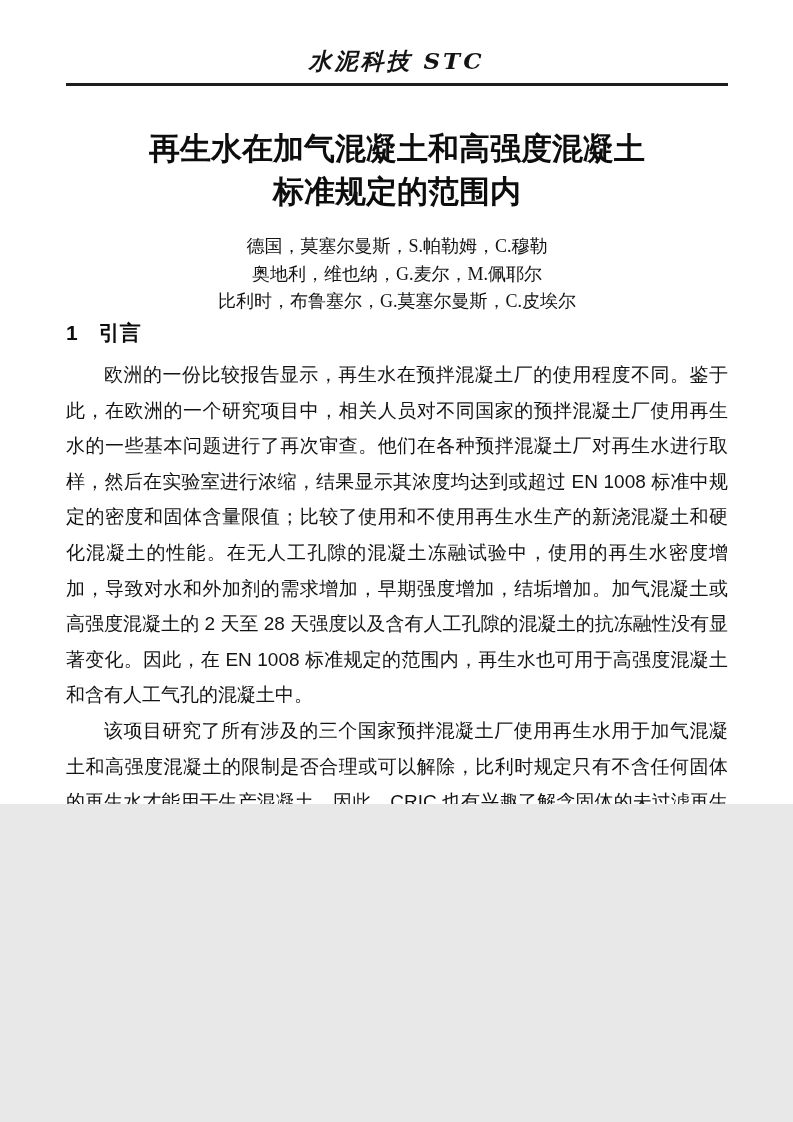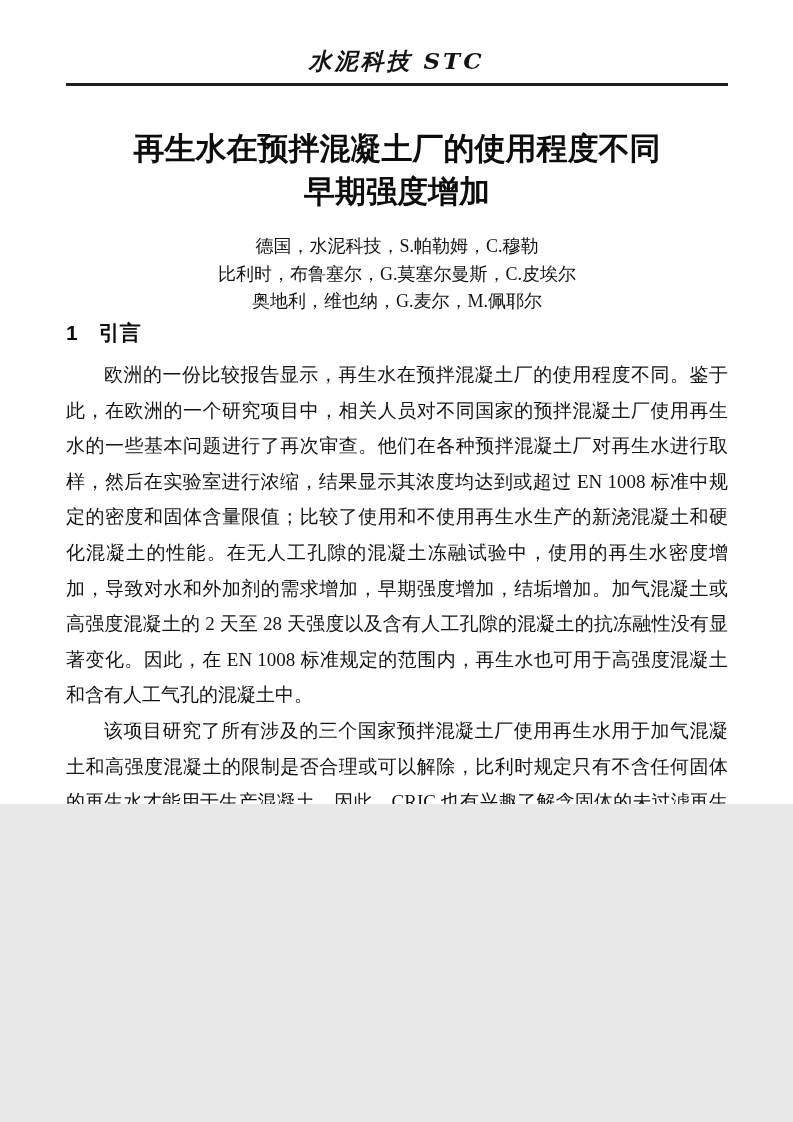--- a/index.html
+++ b/index.html
@@ -57,21 +57,21 @@
   }
   .sec-heading {
     font-family: "Liberation Sans", "DejaVu Sans", sans-serif;
     font-weight: bold;
     font-size: 21px;
     line-height: 32px;
     margin: 0 0 8px 0;
     color: #0d0d0d;
   }
   .body-para {
-    font-family: Liberation Serif, serif;
+    font-family: Liberation Sans, sans-serif;
     font-size: 19px;
     line-height: 35.6px;
     text-align: justify;
     text-indent: 2em;
     margin: 0;
     color: #131313;
   }
   .sec-heading.level1-after { margin: 10px 0 6px 0; }
   .subsec-heading {
     font-family: "Liberation Sans", "DejaVu Sans", sans-serif;
@@ -106,28 +106,28 @@
 </head>
 <body>
 
 <div class="page">
 
   <div class="journal-header">水泥科技 STC</div>
 
   <div class="header-rule"></div>
 
   <div class="article-title">
-    <div>再生水在预拌混凝土厂的使用程度不同</div>
-    <div>早期强度增加</div>
+    <div>再生水在加气混凝土和高强度混凝土</div>
+    <div>标准规定的范围内</div>
   </div>
 
   <div class="authors">
-    <div>德国，水泥科技，S.帕勒姆，C.穆勒</div>
+    <div>德国，莫塞尔曼斯，S.帕勒姆，C.穆勒</div>
+    <div>奥地利，维也纳，G.麦尔，M.佩耶尔</div>
     <div>比利时，布鲁塞尔，G.莫塞尔曼斯，C.皮埃尔</div>
-    <div>奥地利，维也纳，G.麦尔，M.佩耶尔</div>
   </div>
 
   <div class="content">
     <h2 class="sec-heading">1　引言</h2>
 
     <p class="body-para">欧洲的一份比较报告显示，再生水在预拌混凝土厂的使用程度不同。鉴于此，在欧洲的一个研究项目中，相关人员对不同国家的预拌混凝土厂使用再生水的一些基本问题进行了再次审查。他们在各种预拌混凝土厂对再生水进行取样，然后在实验室进行浓缩，结果显示其浓度均达到或超过 EN 1008 标准中规定的密度和固体含量限值；比较了使用和不使用再生水生产的新浇混凝土和硬化混凝土的性能。在无人工孔隙的混凝土冻融试验中，使用的再生水密度增加，导致对水和外加剂的需求增加，早期强度增加，结垢增加。加气混凝土或高强度混凝土的 2 天至 28 天强度以及含有人工孔隙的混凝土的抗冻融性没有显著变化。因此，在 EN 1008 标准规定的范围内，再生水也可用于高强度混凝土和含有人工气孔的混凝土中。</p>
 
     <p class="body-para">该项目研究了所有涉及的三个国家预拌混凝土厂使用再生水用于加气混凝土和高强度混凝土的限制是否合理或可以解除，比利时规定只有不含任何固体的再生水才能用于生产混凝土。因此，CRIC 也有兴趣了解含固体的未过滤再生水是否可用于生产所有混凝土；以及再生水可能允许的最大固体含量有多高；研究的第三个方面是再生水中存在的任何外加剂，特别是缓凝剂对再生水生产的混凝土适用性的影响。</p>
 
     <h2 class="sec-heading level1-after">2　实验</h2>

